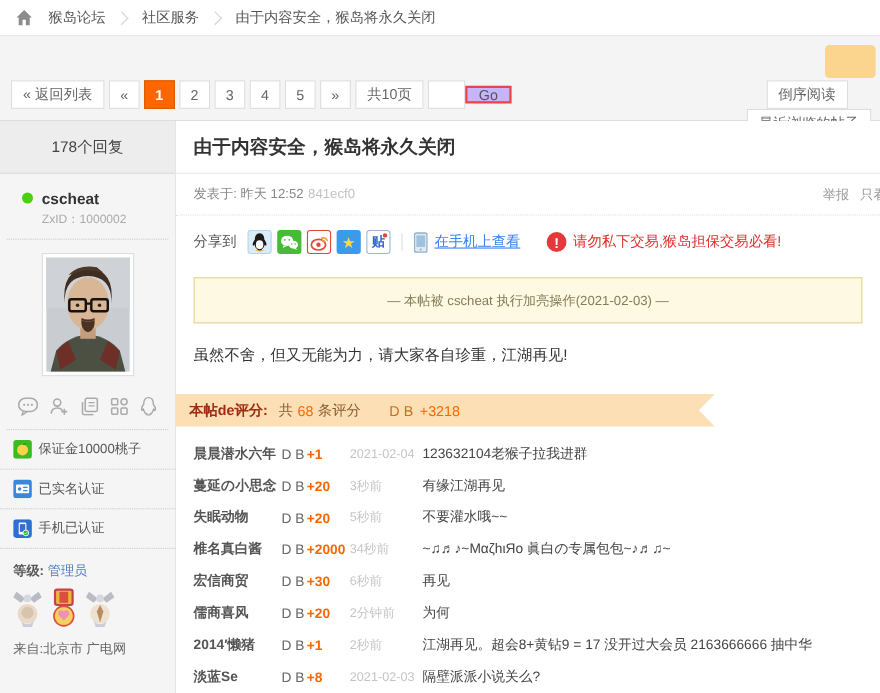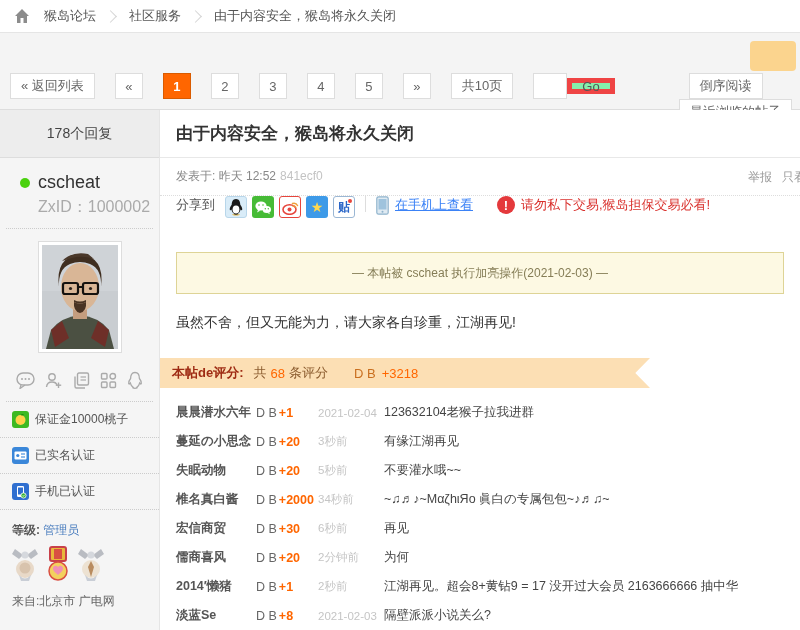--- a/index.html
+++ b/index.html
@@ -9,38 +9,38 @@
   
   .crumbbar { height:33px; background:#fff; border-bottom:1px solid #e5e5e5; display:flex; align-items:center; padding-left:14px; }
   .home-ic { width:16px; height:16px; margin-right:8px; }
   .crumb { font-size:13px; color:#555; padding:0 6px; cursor:pointer; }
   .crumb-sep { width:9px; height:9px; border-top:1px solid #d5d5d5; border-right:1px solid #d5d5d5; transform:rotate(45deg); margin:0 8px 0 4px; }
 
   
   .pagestrip { height:77px; background:#f4f4f4; border-bottom:1px solid #ddd; position:relative; }
   .pagerow { position:absolute; left:10px; top:40px; display:flex; align-items:center; }
   .pagerow-r { position:absolute; right:8px; top:40px; display:flex; align-items:center;flex-direction:column; }
-  .pbtn { display:inline-flex; align-items:center; justify-content:center; height:26px; padding:0 10px; background:#fff; border:1px solid #ddd; color:#666; font-size:13px; margin-right:20px; cursor:pointer; }
+  .pbtn { display:inline-flex; align-items:center; justify-content:center; height:26px; padding:0 10px; background:#fff; border:1px solid #ddd; color:#666; font-size:13px; margin-right:4px; cursor:pointer; }
   .pbtn.sq { min-width:28px; padding:0 6px; }
   .pbtn.active { background:#f60; border-color:#d95b00; color:#fff; font-weight:bold; }
   .jump-input { width:34px; height:26px; border:1px solid #ddd; background:#fff; margin-right:0; font-size:13px; text-align:center; }
-  .gobtn { display:inline-flex; align-items:center; justify-content:center; height:16px; padding:0 10px; background:#86efac; border:5px solid #ef4444; color:#555; font-size:13px; cursor:pointer; }
+  .gobtn { display:inline-flex; align-items:center; justify-content:center; height:16px; padding:0 10px; background:#c4b5fd; border:2px solid #ef4444; color:#555; font-size:13px; cursor:pointer; }
   .float-box { position:absolute; right:4px; top:8px; width:46px; height:30px; background:#fbd48e; border-radius:4px; cursor:pointer; }
 
   
   .panel { display:flex; height:520px; background:#fff; }
   .sidebar { width:160px; background:#f5f5f5; border-right:1px solid #e5e5e5; flex:none; }
   .main { flex:1; background:#fff; position:relative; overflow:hidden; }
 
   
   .reply-head { height:48px; background:#ededed; border-bottom:1px solid #ddd; display:flex; align-items:center; justify-content:center; font-size:14px; color:#444; }
   .userline { display:flex; align-items:center; padding:14px 0 0 20px; }
   .odot { width:10px; height:10px; border-radius:50%; background:#4ad10e; margin-right:8px; }
-  .uname { font-size:18px; font-weight:normal; color:#333; cursor:pointer; }
-  .zxid { font-size:16px; color:#aaa; margin:4px 0 10px 38px; }
+  .uname { font-size:14px; font-weight:bold; color:#333; cursor:pointer; }
+  .zxid { font-size:11px; color:#aaa; margin:4px 0 10px 38px; }
   .dotline { border-bottom:1px dotted #ccc; margin:0 6px; }
   .avatar-wrap { width:84px; margin:12px auto 8px; background:#fff; border:1px solid #ddd; padding:3px; }
   .avatar-wrap svg { display:block; }
   .icon-row { display:flex; align-items:center; justify-content:space-between; padding:10px 16px 12px; }
   .icon-row svg { cursor:pointer; }
   .badge-row { display:flex; align-items:center; padding:9px 12px; border-bottom:1px dotted #ccc; }
   .badge-row:first-of-type { border-top:1px dotted #ccc; }
   .badge-ic { width:17px; height:17px; margin-right:6px; flex:none; }
   .badge-label { font-size:12px; color:#555; }
   .levelline { padding:12px 12px 2px; font-size:12px; }
@@ -50,21 +50,21 @@
   .location { padding:8px 12px; font-size:12px; color:#666; }
 
   
   .title-row { height:48px; border-bottom:1px solid #e8e8e8; display:flex; align-items:center; padding:0 16px; }
   .post-title { font-size:17px; font-weight:bold; color:#333; }
   .meta-row { height:38px; display:flex; align-items:center; padding:0 16px; border-bottom:1px dotted #ddd; position:relative; overflow:hidden; }
   .meta-left { font-size:12px; color:#888; }
   .meta-code { color:#c3c3c3; margin-left:4px; }
   .meta-right { position:absolute; right:-30px; top:0; height:38px; display:flex; align-items:center; font-size:12px; color:#999; gap:10px; white-space:nowrap; }
   .meta-right span { cursor:pointer; }
-  .share-row { height:48px; display:flex; align-items:flex-start; padding:0 16px; }
+  .share-row { height:48px; display:flex; align-items:center; padding:0 16px; }
   .share-label { font-size:13px; color:#555; margin-right:10px; }
   .sic { width:22px; height:22px; border-radius:3px; margin-right:5px; display:inline-flex; align-items:center; justify-content:center; cursor:pointer; flex:none; }
   .sic svg { display:block; }
   .share-div { width:1px; height:16px; background:#ddd; margin:0 10px 0 5px; }
   .mobile-label { font-size:13px; color:#3b82f6; margin-left:6px; cursor:pointer;text-decoration:underline; }
   .warn-wrap { display:flex; align-items:center; margin-left:24px; }
   .warn-ic { width:18px; height:18px; border-radius:50%; background:#e4393c; color:#fff; font-size:13px; font-weight:bold; display:flex; align-items:center; justify-content:center; margin-right:6px; flex:none; }
   .warn-text { font-size:13px; color:#d9302c; cursor:pointer; }
   .notice { margin:8px 16px 0; border:1px solid #ded496; background:#fdf9e3; height:42px; display:flex; align-items:center; justify-content:center; font-size:12px; color:#857d56; }
   .postbody { padding:20px 16px 22px; font-size:14px; color:#333; }

